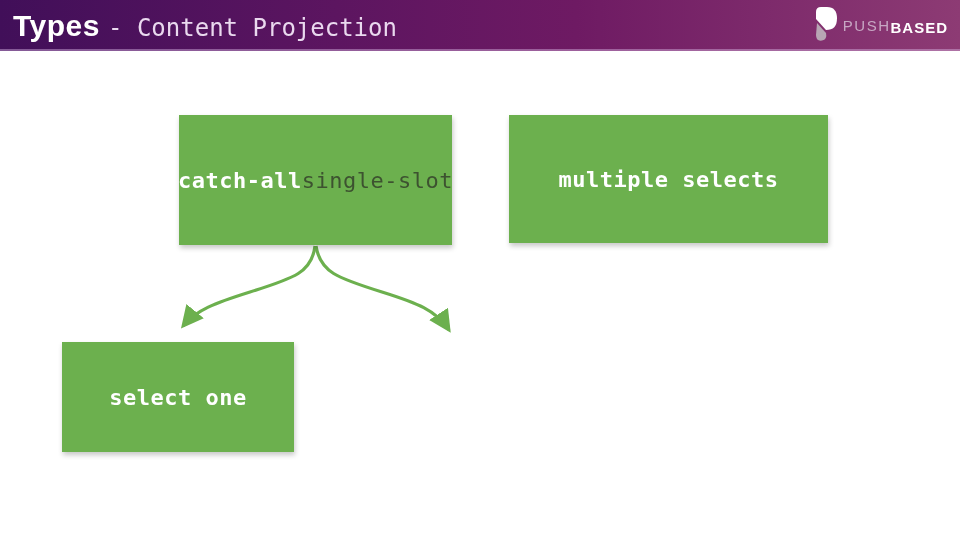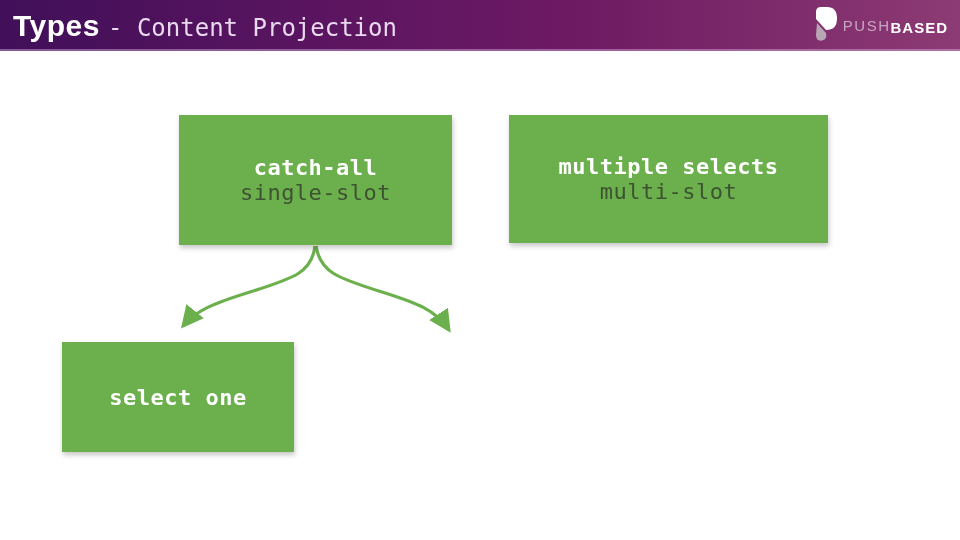--- a/index.html
+++ b/index.html
@@ -24,21 +24,21 @@
   .logo-icon { width:26px; height:40px; margin-right:5px; }
   .logo-text { display:flex; flex-direction:row; line-height:1;
     font-family:"Liberation Sans", sans-serif; }
   .logo-text .l1 { color:#c7a6c3; font-size:15px; letter-spacing:1.5px; font-weight:500; }
   .logo-text .l2 { color:#ffffff; font-size:15px; letter-spacing:1px; font-weight:bold; margin-top:2px; }
 
   
   .gbox {
     position:absolute; background:#6cb04e;
     box-shadow:1px 3px 5px rgba(0,0,0,0.22);
-    display:flex; flex-direction:column; align-items:center; justify-content:center;
+    display:flex; align-items:center; justify-content:center;
     text-align:center;
   }
   .gbox .label {
     color:#ffffff; font-weight:bold; font-size:22px; letter-spacing:0.5px;
     white-space:nowrap;
   }
   .gbox .sublabel {
     color:#3d5230; font-weight:normal; font-size:22px; letter-spacing:0.5px;
     white-space:nowrap;
   }
@@ -81,21 +81,20 @@
     <path d="M316,246 C320,272 337,278 382,292 C417,303 436,310 449,330" fill="none" stroke="#6cb04e" stroke-width="3.2" marker-end="url(#ah)"></path>
   </svg>
 
   <div class="gbox" id="box-catch-all">
     <div class="label">catch-all</div>
     <div class="sublabel">single-slot</div>
   </div>
 
   <div class="gbox" id="box-multiple-selects">
     <div class="label">multiple selects</div>
-    <div class="sublabel">multi-slot</div>
   </div>
 
   <div class="gbox" id="box-select-one">
     <div class="label">select one</div>
   </div>
 
 
 </div>
 
 </body></html>

